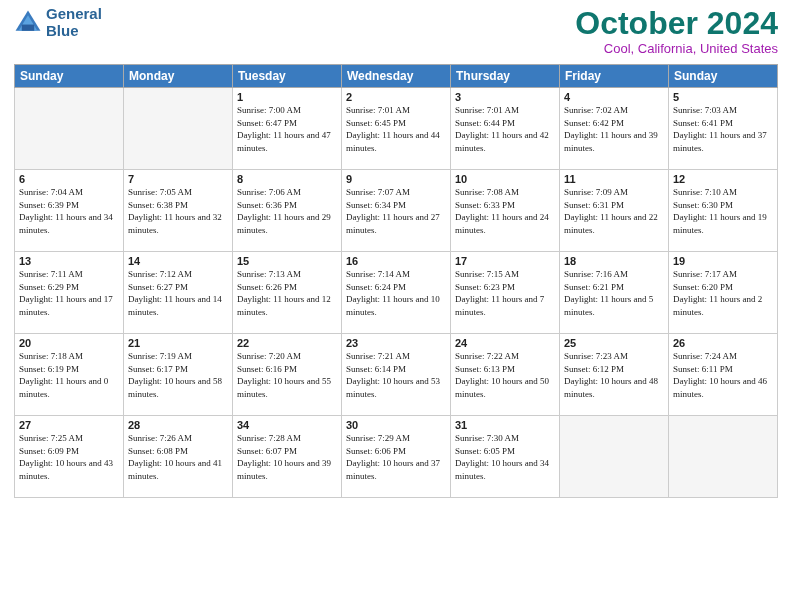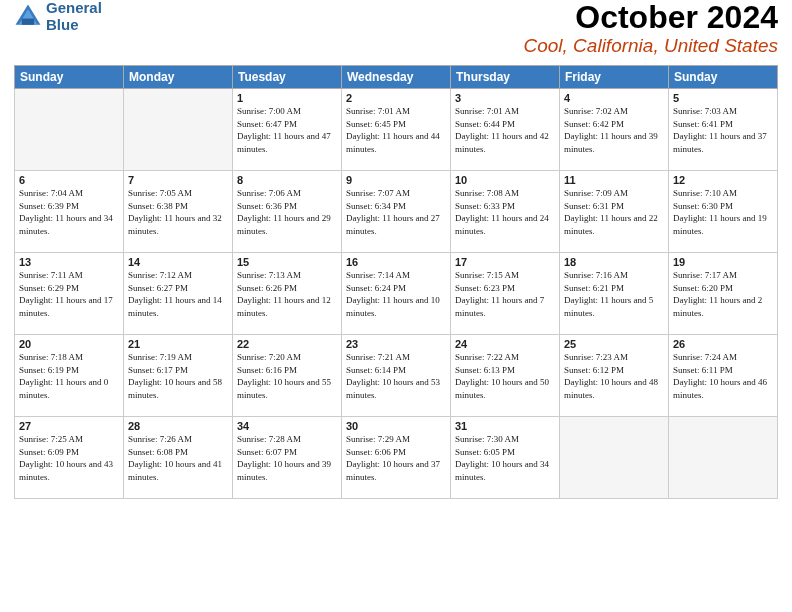--- a/index.html
+++ b/index.html
@@ -7,21 +7,21 @@
       font-family: Arial, sans-serif;
       background: #fff;
       width: 792px;
       height: 612px;
       overflow: hidden;
     }
     .page {
       width: 792px;
       height: 612px;
       background: #fff;
-      padding: 0 14px 10px 14px;
+      padding: 6px 14px 10px 14px;
     }
     .header {
       display: flex;
       justify-content: space-between;
       align-items: flex-start;
       margin-bottom: 8px;
     }
     .logo {
       display: flex;
       align-items: center;
@@ -39,27 +39,26 @@
     .logo-icon {
       width: 28px;
       height: 28px;
     }
     .title-area {
       text-align: right;
     }
     .month-title {
       font-size: 32px;
       font-weight: bold;
-      color: #000000;
+      color: #0f766e;
       line-height: 1.1;
     }
     .subtitle {
-      font-size: 19px;
-      color: #c2410c;
-      font-style: italic;
+      font-size: 13px;
+      color: #a21caf;
     }
     .calendar {
       width: 100%;
       border-collapse: collapse;
       table-layout: fixed;
     }
     .calendar th {
       background: #3a7bbf;
       color: #fff;
       font-size: 12px;

